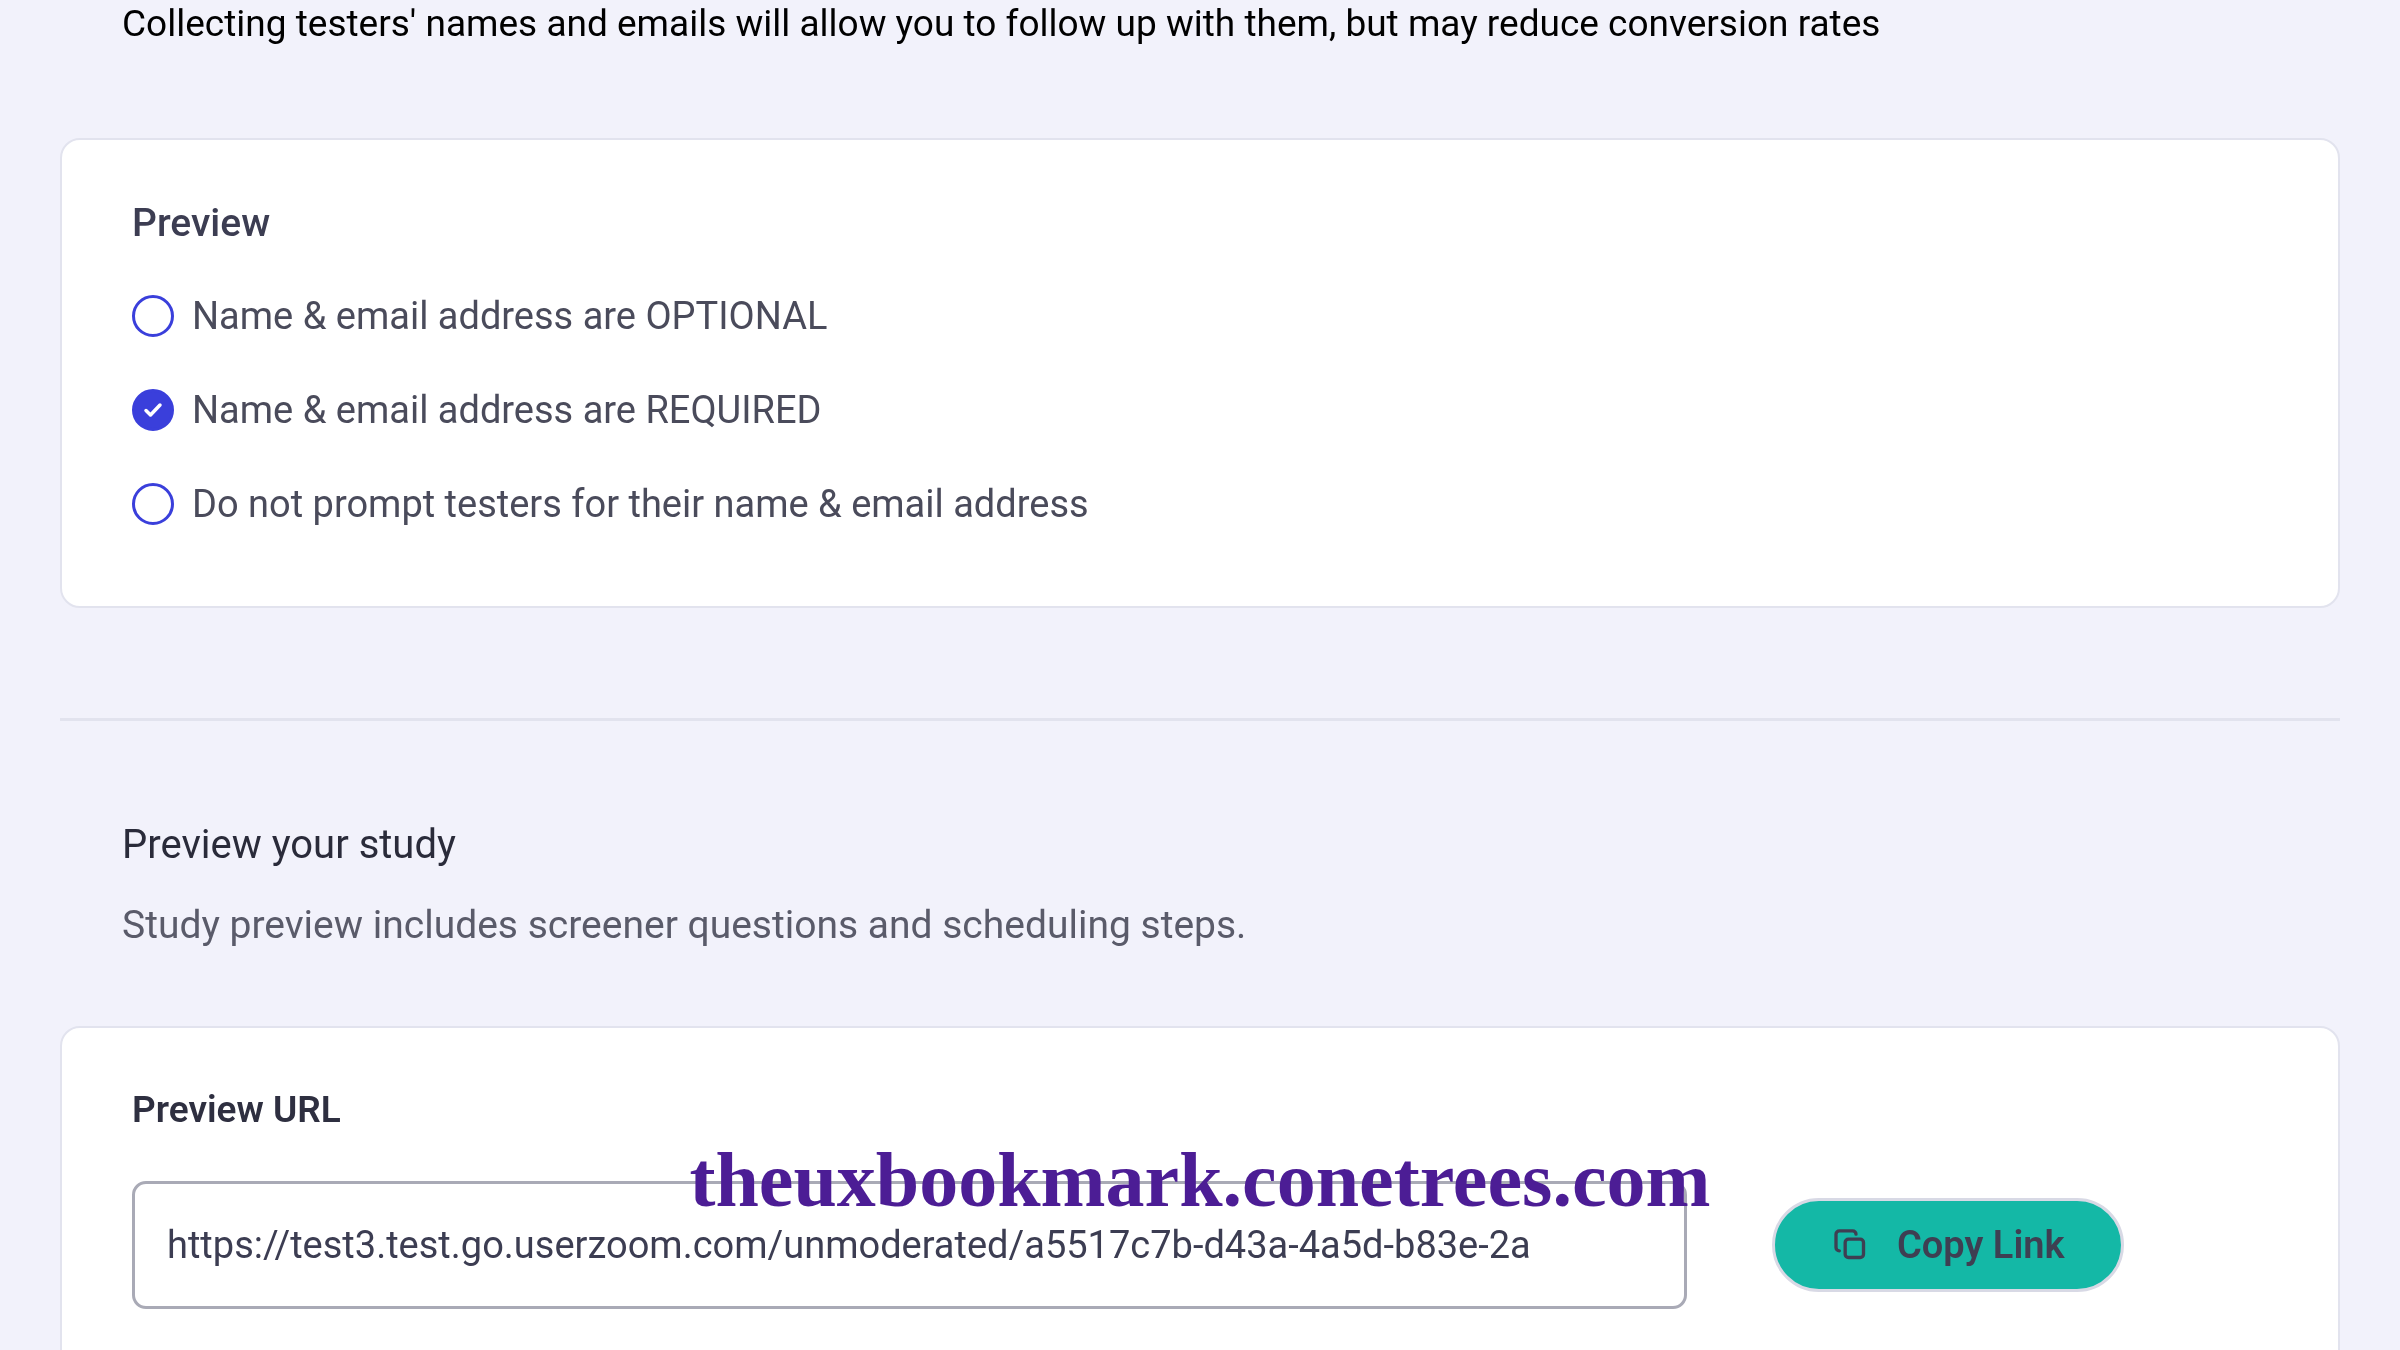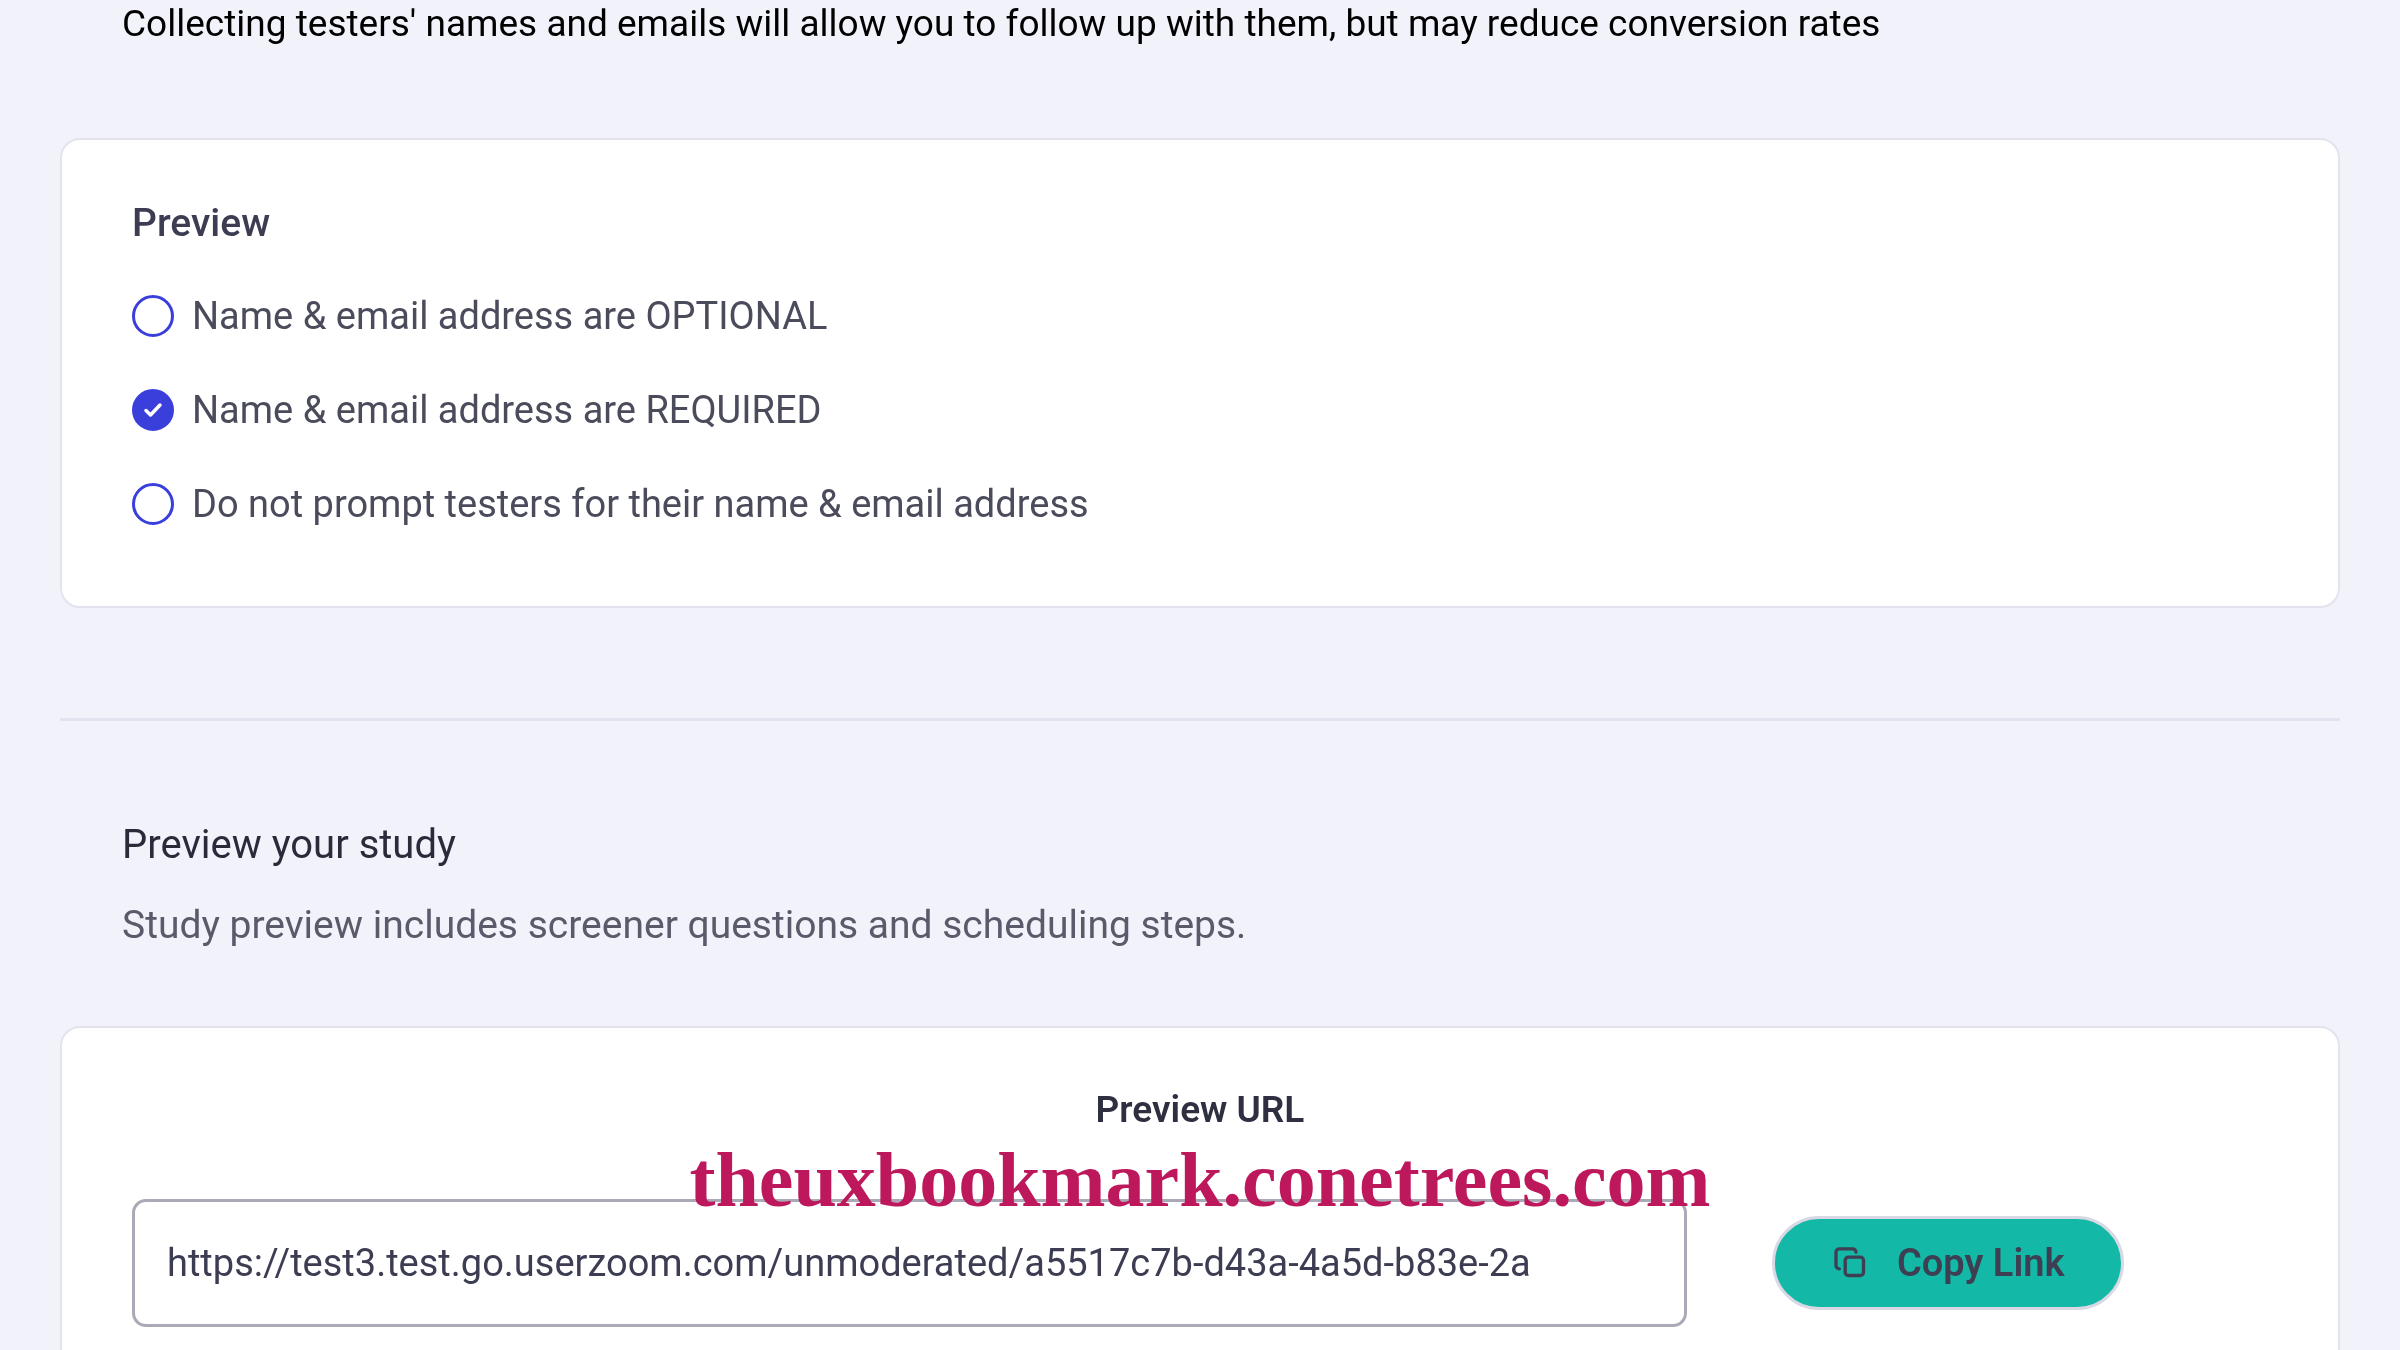--- a/index.html
+++ b/index.html
@@ -101,22 +101,21 @@
       border: 2px solid #e2e3ee;
       border-radius: 20px;
       margin-top: 78px;
       padding: 60px 70px 60px 70px;
       position: relative;
     }
     .preview-label {
       font-size: 37px;
       font-weight: 600;
       color: #2e2f40;
-      margin-bottom: 68px;
-      text-align: center;
+      margin-bottom: 50px;
     }
     .url-row {
       display: flex;
       align-items: center;
       gap: 85px;
     }
     .url-input {
       flex: 0 0 auto;
       width: 1555px;
       height: 128px;
@@ -148,21 +147,21 @@
     }
     .watermark {
       position: absolute;
       top: 1135px;
       left: 0;
       width: 100%;
       text-align: center;
       font-family: Georgia, 'Times New Roman', serif;
       font-size: 78px;
       font-weight: 700;
-      color: #be185d;
+      color: #4c1d95;
       pointer-events: none;
       z-index: 100;
     }
   </style>
 </head>
 <body>
 
 <div class="page">
   <p class="intro-text">Collecting testers' names and emails will allow you to follow up with them, but may reduce conversion rates</p>
 

